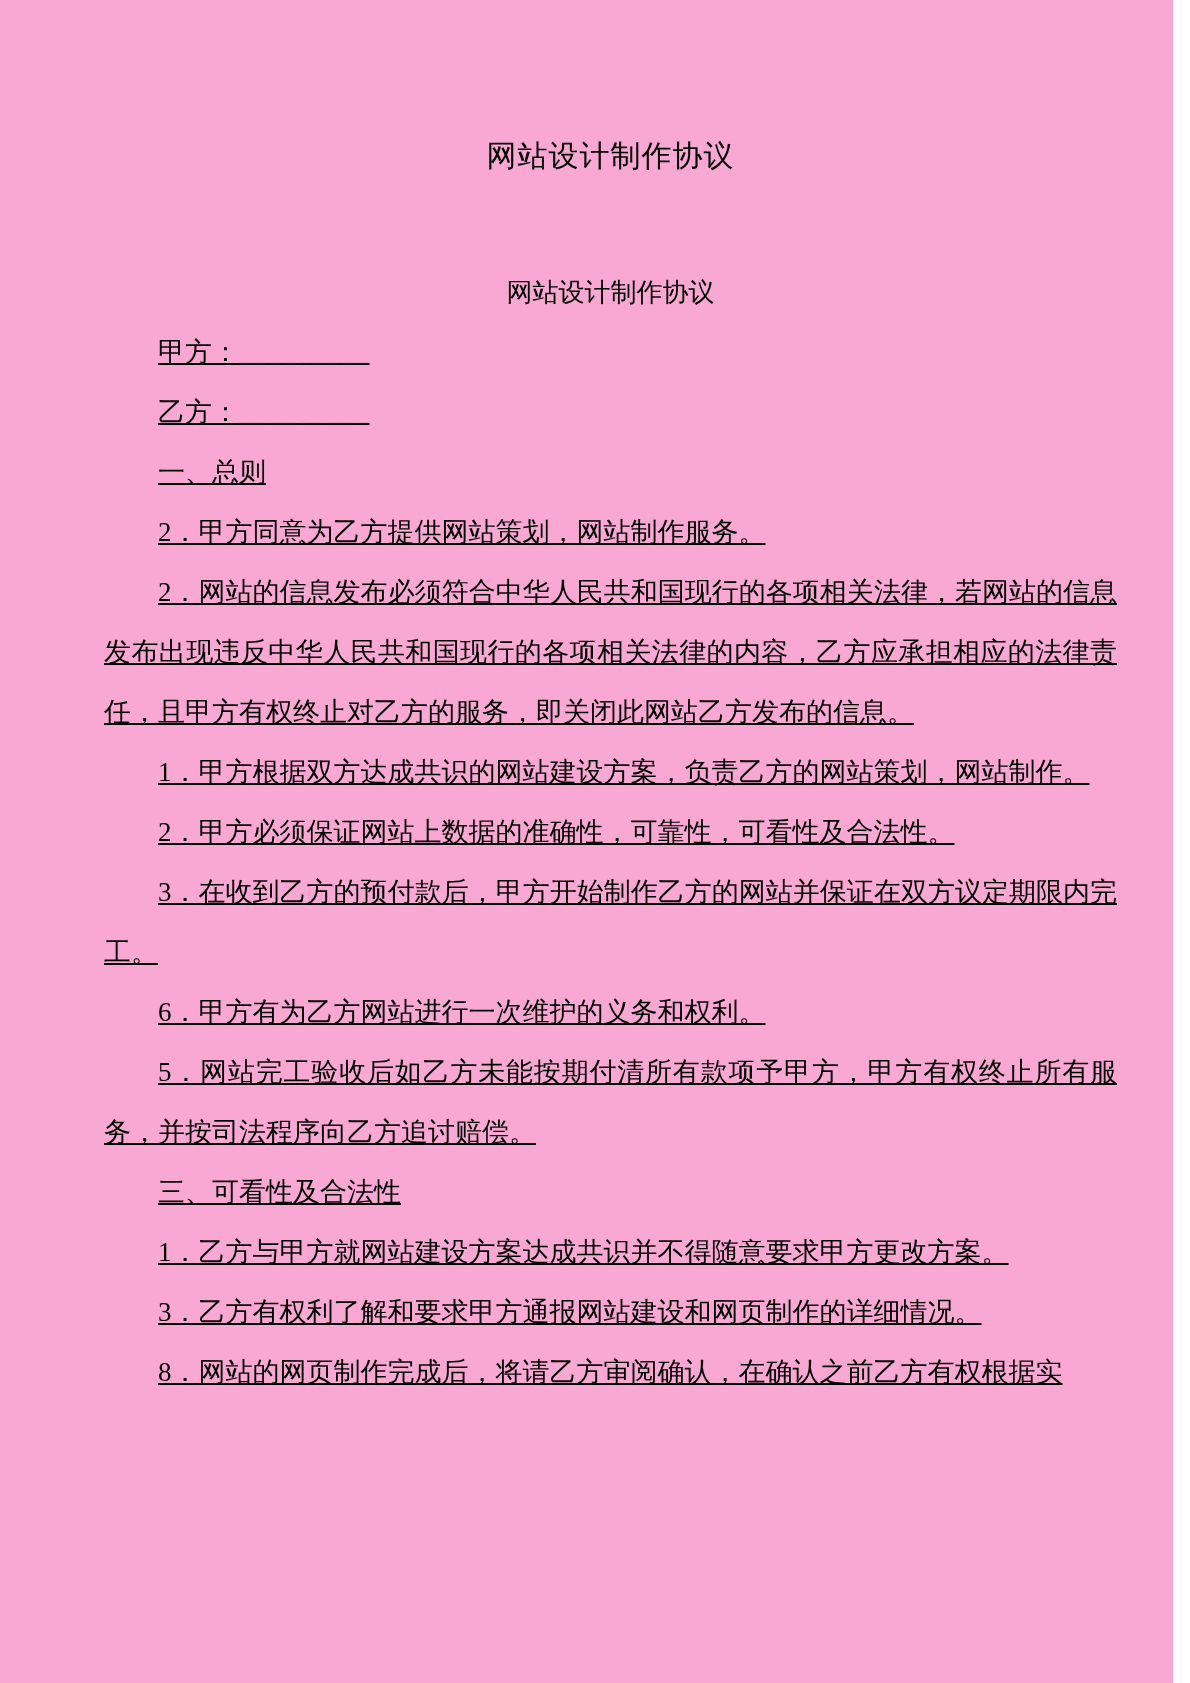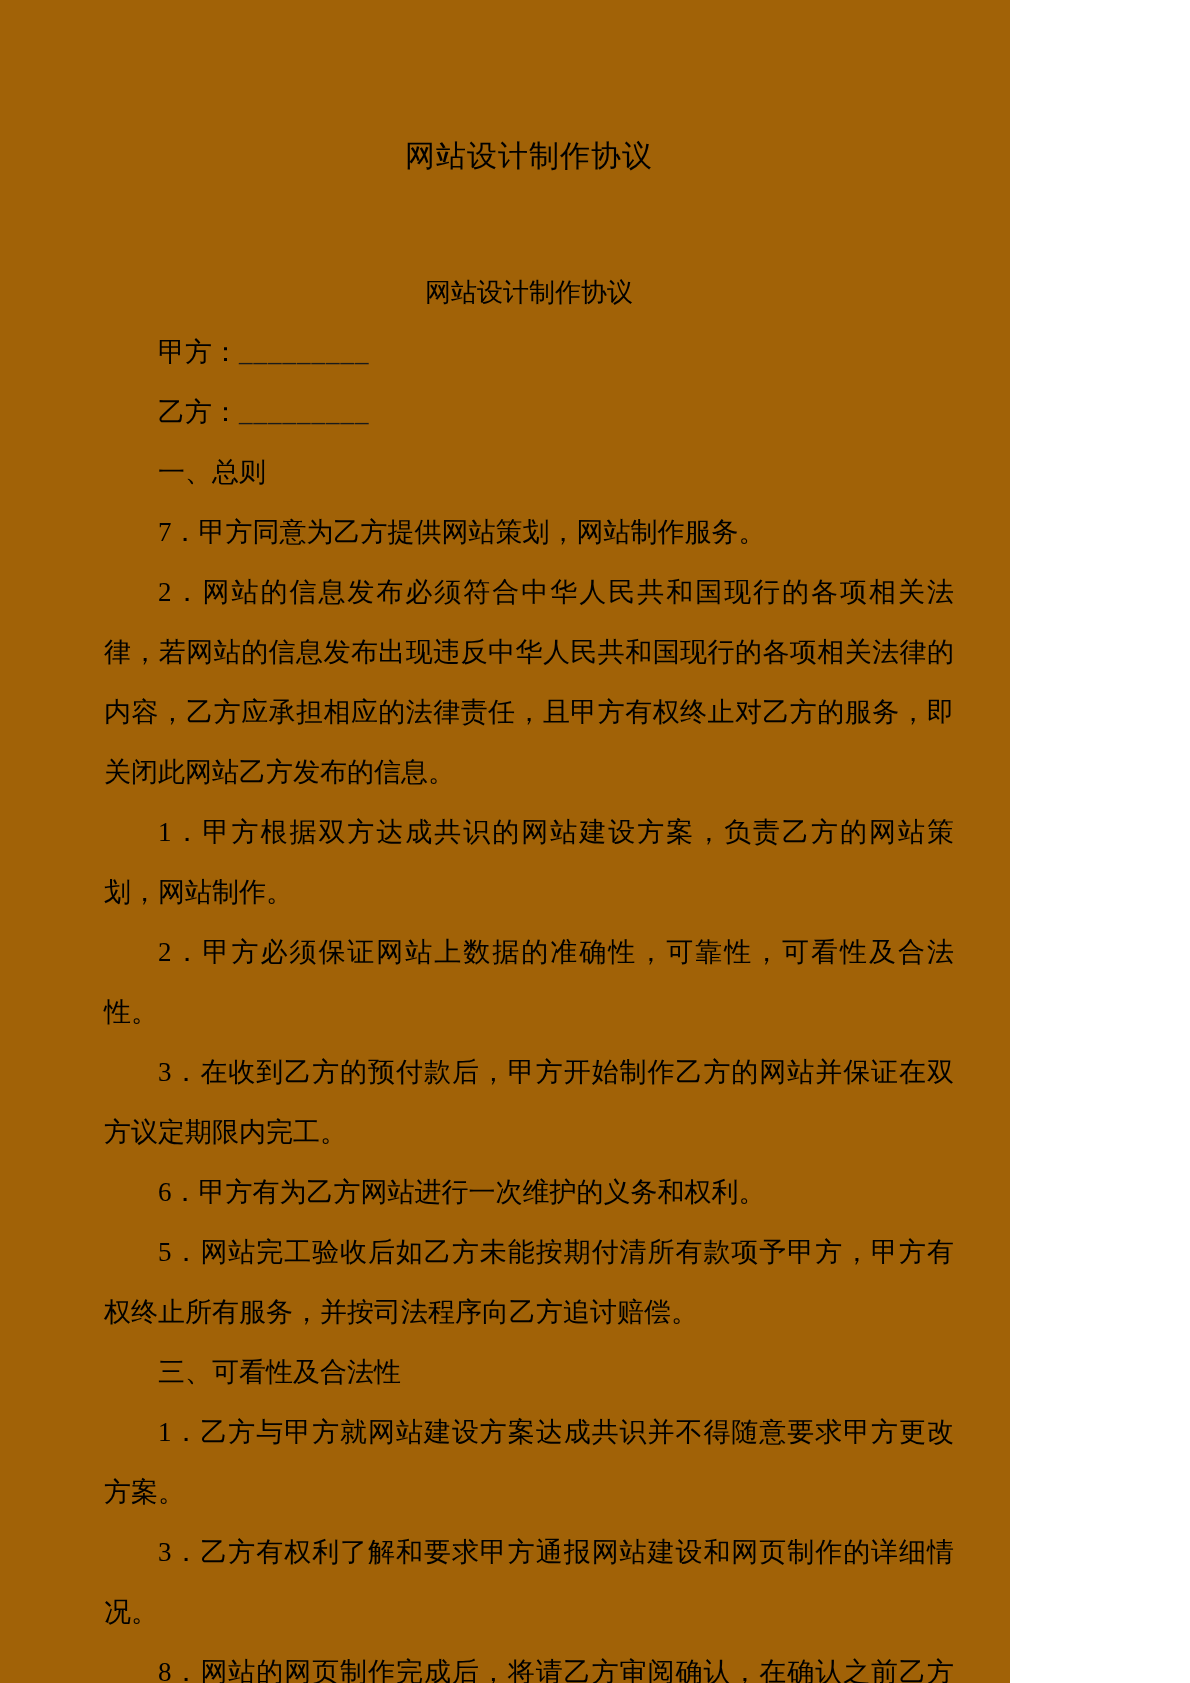--- a/index.html
+++ b/index.html
@@ -2,23 +2,23 @@
 <html><head>
 <meta charset="utf-8">
 <style>
   html, body {
     margin: 0;
     padding: 0;
     background: #ffffff;
   }
   .page {
     position: relative;
-    width: 1010px;
+    width: 1173px;
     height: 1683px;
-    background: #a16207;
+    background: #f9a8d4;
     overflow: hidden;
     box-sizing: border-box;
     padding: 138px 56px 0 104px;
     color: #000000;
     font-family: "Liberation Serif", "DejaVu Serif", serif;
   }
   .doc-title {
     margin: 0;
     text-align: center;
     font-family: "Liberation Sans", "DejaVu Sans", sans-serif;
@@ -36,20 +36,21 @@
   }
   .body-text {
     margin-top: 12px;
     font-size: 27px;
     line-height: 60px;
     text-align: justify;
   }
   .body-text p {
     margin: 0;
     text-indent: 2em;
+    text-decoration: underline;
   }
   .blank {
     letter-spacing: 1px;
     color: #1a1a1a;
   }
 </style>
 </head>
 <body>
 
 <div class="page">
@@ -59,21 +60,21 @@
   <h2 class="doc-subtitle">网站设计制作协议</h2>
 
   <div class="body-text">
 
     <p><span>甲方：</span><span class="blank">_________</span></p>
 
     <p><span>乙方：</span><span class="blank">_________</span></p>
 
     <p>一、总则</p>
 
-    <p>7．甲方同意为乙方提供网站策划，网站制作服务。</p>
+    <p>2．甲方同意为乙方提供网站策划，网站制作服务。</p>
 
     <p>2．网站的信息发布必须符合中华人民共和国现行的各项相关法律，若网站的信息发布出现违反中华人民共和国现行的各项相关法律的内容，乙方应承担相应的法律责任，且甲方有权终止对乙方的服务，即关闭此网站乙方发布的信息。</p>
 
 
     <p>1．甲方根据双方达成共识的网站建设方案，负责乙方的网站策划，网站制作。</p>
 
     <p>2．甲方必须保证网站上数据的准确性，可靠性，可看性及合法性。</p>
 
     <p>3．在收到乙方的预付款后，甲方开始制作乙方的网站并保证在双方议定期限内完工。</p>
 

